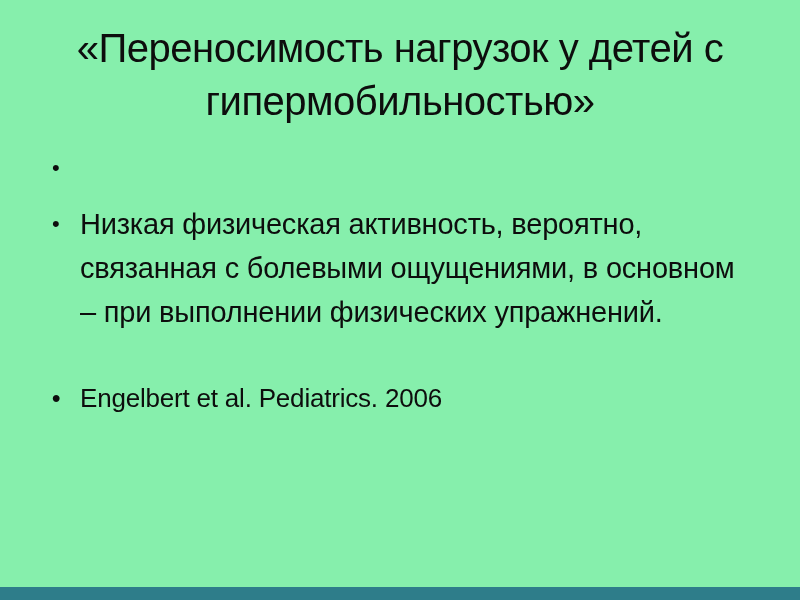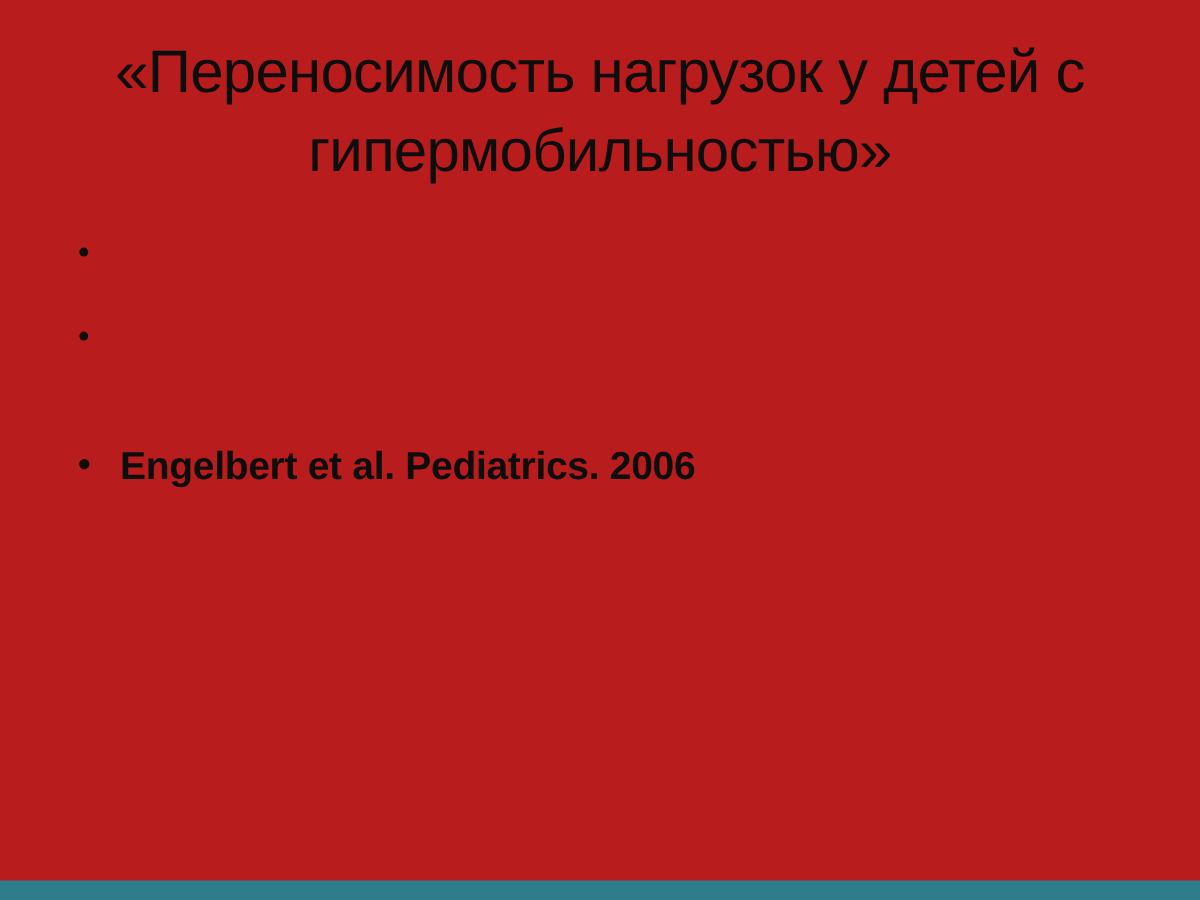--- a/index.html
+++ b/index.html
@@ -11,21 +11,21 @@
     height: 600px;
     background: #ffffff;
     font-family: "Liberation Sans", sans-serif;
     color: #0d0d0d;
     overflow: hidden;
   }
   .slide {
     position: relative;
     width: 800px;
     height: 600px;
-    background: #b91c1c;
+    background: #86efac;
   }
   .title {
     margin: 0 auto;
     padding-top: 22px;
     max-width: 700px;
     font-size: 40px;
     line-height: 1.32;
     font-weight: 400;
     text-align: center;
     letter-spacing: -0.5px;
@@ -62,21 +62,21 @@
   .cite-dot {
     flex: 0 0 28px;
     width: 28px;
     font-size: 24px;
     line-height: 36px;
     font-weight: 700;
   }
   .cite-text {
     font-size: 26px;
     line-height: 36px;
-    font-weight: 700;
+    font-weight: 400;
     letter-spacing: -0.2px;
   }
   .bottom-bar {
     position: absolute;
     left: 0;
     bottom: 0;
     width: 800px;
     height: 13px;
   }
 </style>
@@ -86,20 +86,21 @@
 <div class="slide">
 
   <h1 class="title">«Переносимость нагрузок у детей с гипермобильностью»</h1>
 
   <ul class="bullets">
     <li class="bullet-item">
       <span class="dot">•</span>
     </li>
     <li class="bullet-item">
       <span class="dot">•</span>
+      <span class="bullet-text">Низкая физическая активность, вероятно, связанная с болевыми ощущениями, в основном – при выполнении физических упражнений.</span>
     </li>
   </ul>
 
   <div class="citation-row">
     <span class="cite-dot">•</span>
     <span class="cite-text">Engelbert et al. Pediatrics. 2006</span>
   </div>
 
   <div class="bottom-bar" style="background: rgb(46, 125, 138);"></div>
 

